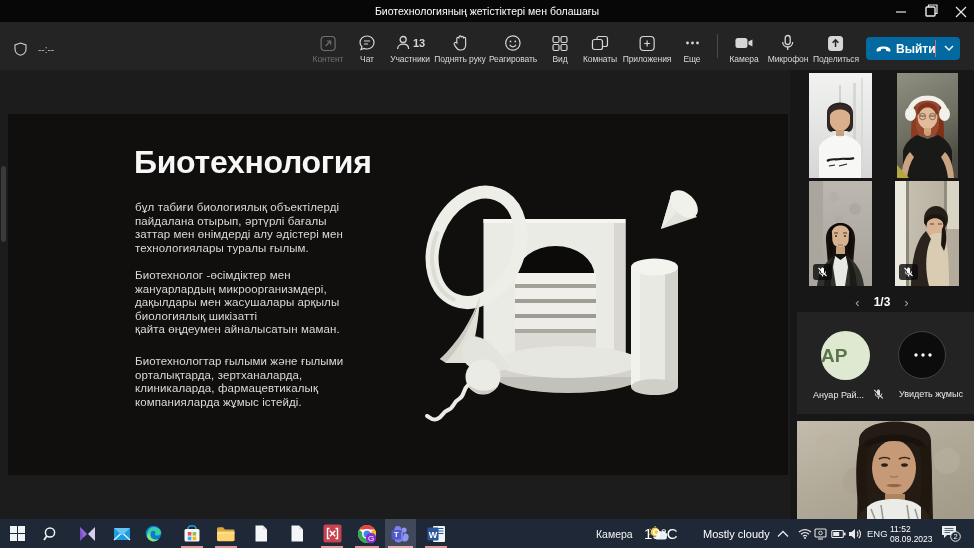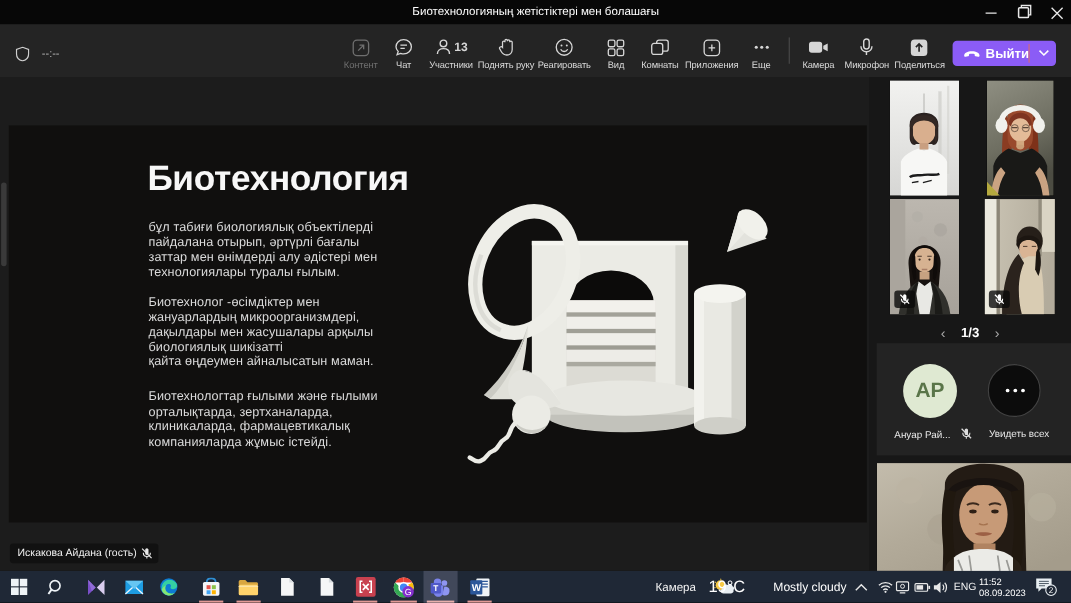--- a/index.html
+++ b/index.html
@@ -14,21 +14,21 @@
   .winctl { position:absolute; top:0; height:22px; color:#e8e8e8; }
 
   
   #toolbar { position:absolute; left:0; top:22px; width:974px; height:48px; background:#242424; }
   .titem { position:absolute; top:11px; transform:translateX(-50%); text-align:center; color:#d6d6d6; }
   .titem .ic { height:20px; display:flex; align-items:center; justify-content:center; }
   .titem .lb { font-size:8.5px; letter-spacing:-0.1px; margin-top:1px; white-space:nowrap; color:#d9d9d9; }
   .titem.dim { color:#6f6f6f; }
   .titem.dim .lb { color:#6f6f6f; }
   #tsep { position:absolute; left:717px; top:12px; width:1px; height:24px; background:#4a4a4a; }
-  #leavebtn { position:absolute; left:866px; top:15px; width:94px; height:23px; background:#8b5cf6;
+  #leavebtn { position:absolute; left:866px; top:15px; width:94px; height:23px; background:#0369a1;
     border-radius:4px; display:flex; align-items:center; }
   #leavebtn .ph { margin-left:9px; }
   #leavebtn .tx { color:#ffffff; font-size:12px; font-weight:bold; margin-left:4px; }
   #leavebtn .dv { position:absolute; left:69px; top:3px; width:1px; height:17px; background:#d86b72; }
   #leavebtn .ch { position:absolute; left:76px; top:7px; }
 
   
   #stage { position:absolute; left:0; top:70px; width:974px; height:449px; background:#1c1c1c; }
   #slide { position:absolute; left:8px; top:44px; width:780px; height:361px; background:#100f0e; }
   #scrollpill { position:absolute; left:1px; top:96px; width:5px; height:76px; background:#3a3a3a; border-radius:3px; }
@@ -47,21 +47,21 @@
 
   
   .tile { position:absolute; overflow:hidden; background:#000; }
   #pagin { position:absolute; left:790px; top:221px; width:184px; height:22px; color:#cfcfcf;
     display:flex; align-items:center; justify-content:center; font-size:12px; }
   #pagin .num { color:#ffffff; font-weight:bold; margin:0 14px; font-size:12px; }
   #pagin .chv { color:#a8a8a8; font-size:13px; }
   #avpanel { position:absolute; left:797px; top:242px; width:177px; height:102px; background:#232323; }
   .avcirc { position:absolute; border-radius:50%; }
   #ap { left:24px; top:19px; width:49px; height:49px; background:#dfe9d2; color:#5a7549;
-    font-size:19px; font-weight:bold; text-align:center; line-height:49px; }
+    font-size:19px; font-weight:bold; line-height:49px; }
   #dots { left:101px; top:19px; width:48px; height:48px; background:#0c0c0c; border:1px solid #424242;
     color:#ffffff; text-align:center; line-height:44px; font-size:13px; letter-spacing:1px; }
   .avlabel { position:absolute; top:77px; color:#e9e9e9; font-size:9px; white-space:nowrap; }
   #avl1 { left:16px; } #avl1 svg { vertical-align:-2px; margin-left:8px; }
   #avl1 svg { vertical-align:-2px; margin-left:9px; }
   #avl2 { left:102px; }
 
   
   #taskbar { position:absolute; left:0; top:519px; width:974px; height:29px; background:#1f2836; }
   .tbi { position:absolute; top:0; height:29px; display:flex; align-items:center; justify-content:center; }
@@ -269,26 +269,20 @@
         <ellipse cx="274" cy="34" rx="16.5" ry="10.5" fill="#f1f1eb" transform="rotate(45 274 34)"></ellipse>
 
         <path d="M100,197 C90,178 74,165 61,167 C54,169 50,179 53,189 C58,201 80,208 100,197 Z" fill="#e4e4de"></path>
         <path d="M100,197 C90,178 74,165 61,167 C70,164 84,172 100,197 Z" fill="#efefe9"></path>
         <circle cx="73" cy="207" r="17.5" fill="#ebebe5"></circle>
         <path d="M56.5,211 A17.5,17.5 0 0 0 88,216 C78,224 62,222 56.5,211 Z" fill="#cbcbc4"></path>
         <path d="M59,214 C52,220 55,226 49,229 C43,232 44,238 38,240 C32,242 33,247 27,249 C22,251 20,247 17,246" fill="none" stroke="#ebebe5" stroke-width="4" stroke-linecap="round"></path>
       </svg>
     </div>
     <div id="scrollpill"></div>
-    <div id="nametag">Искакова Айдана (гость)<svg width="11" height="11" viewBox="0 0 11 11">
-          <path d="M4,2 C4,1.2 4.7,0.5 5.5,0.5 C6.3,0.5 7,1.2 7,2 L7,5 C7,5.8 6.3,6.5 5.5,6.5 C4.7,6.5 4,5.8 4,5 Z" fill="#e8e8e8"></path>
-          <path d="M2.3,4.5 C2.3,6.5 3.7,7.9 5.5,7.9 C7.3,7.9 8.7,6.5 8.7,4.5" fill="none" stroke="#e8e8e8" stroke-width="1"></path>
-          <path d="M5.5,7.9 L5.5,9.8" stroke="#e8e8e8" stroke-width="1"></path>
-          <path d="M1.2,0.8 L9.8,9.4" stroke="#e8e8e8" stroke-width="1.1"></path>
-        </svg></div>
 
     <div style="position:absolute;left:790px;top:0;width:184px;height:449px;background:#171717"></div>
     <div class="tile" style="left:809px;top:3px;width:63px;height:105px">
       <svg width="63" height="105" viewBox="0 0 63 105">
         <defs>
           <linearGradient id="t1bg" x1="0" y1="0" x2="0" y2="1">
               <stop offset="0" stop-color="#f2f2f0"></stop>
               <stop offset="0.55" stop-color="#e3e3e1"></stop>
               <stop offset="1" stop-color="#d6d6d4"></stop>
             </linearGradient>
@@ -448,21 +442,21 @@
             <circle cx="17" cy="23" r="1.7" fill="#fff"></circle>
             <circle cx="24" cy="23" r="1.7" fill="#fff"></circle>
             <circle cx="31" cy="23" r="1.7" fill="#fff"></circle>
           </svg></div>
       <div class="avlabel" id="avl1">Ануар Рай...<svg width="11" height="11" viewBox="0 0 11 11">
             <path d="M4,2 C4,1.2 4.7,0.5 5.5,0.5 C6.3,0.5 7,1.2 7,2 L7,5 C7,5.8 6.3,6.5 5.5,6.5 C4.7,6.5 4,5.8 4,5 Z" fill="#dcdcdc"></path>
             <path d="M2.3,4.5 C2.3,6.5 3.7,7.9 5.5,7.9 C7.3,7.9 8.7,6.5 8.7,4.5" fill="none" stroke="#dcdcdc" stroke-width="1"></path>
             <path d="M5.5,7.9 L5.5,9.8" stroke="#dcdcdc" stroke-width="1"></path>
             <path d="M1.2,0.8 L9.8,9.4" stroke="#dcdcdc" stroke-width="1.1"></path>
           </svg></div>
-      <div class="avlabel" id="avl2">Увидеть всех</div>
+      <div class="avlabel" id="avl2">Увидеть жұмыс</div>
     </div>
   </div>
 
   <div id="taskbar">
     <div id="teamshl"></div>
     <div class="tbi" style="left:9px;width:16px">
         <svg width="15" height="15" viewBox="0 0 15 15">
           <rect x="0" y="0" width="7" height="7" fill="#eef3f6"></rect>
           <rect x="8" y="0" width="7" height="7" fill="#eef3f6"></rect>
           <rect x="0" y="8" width="7" height="7" fill="#eef3f6"></rect>

